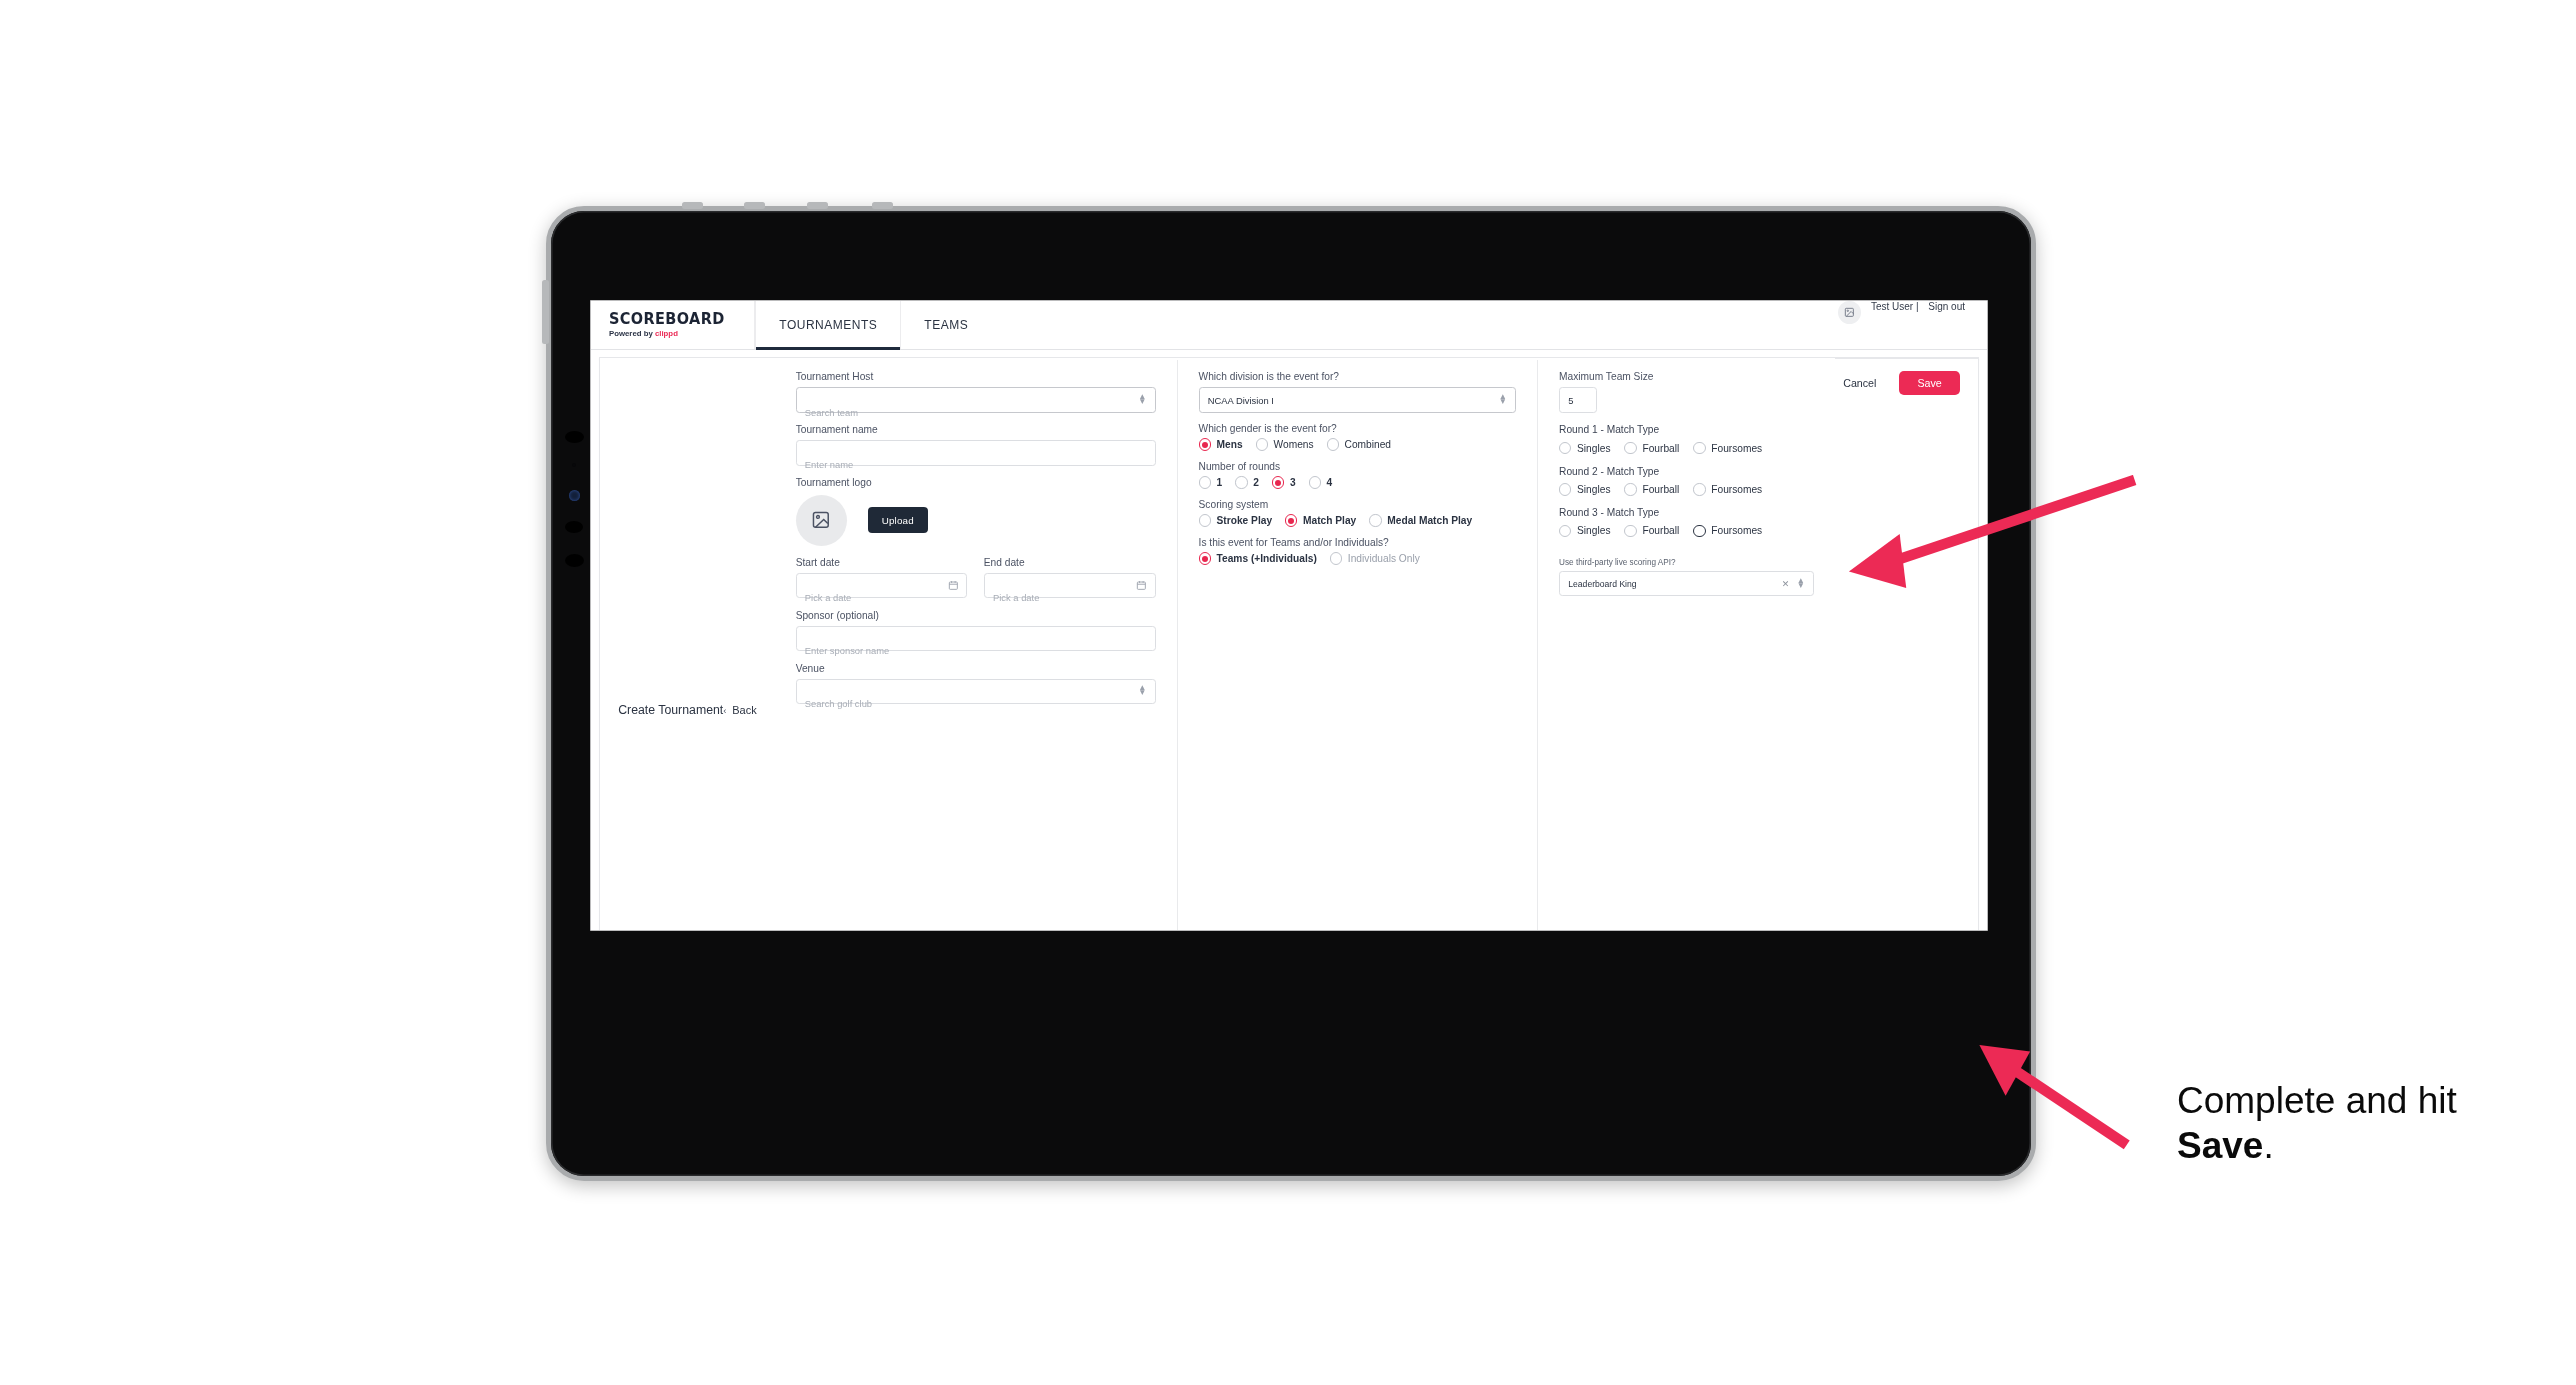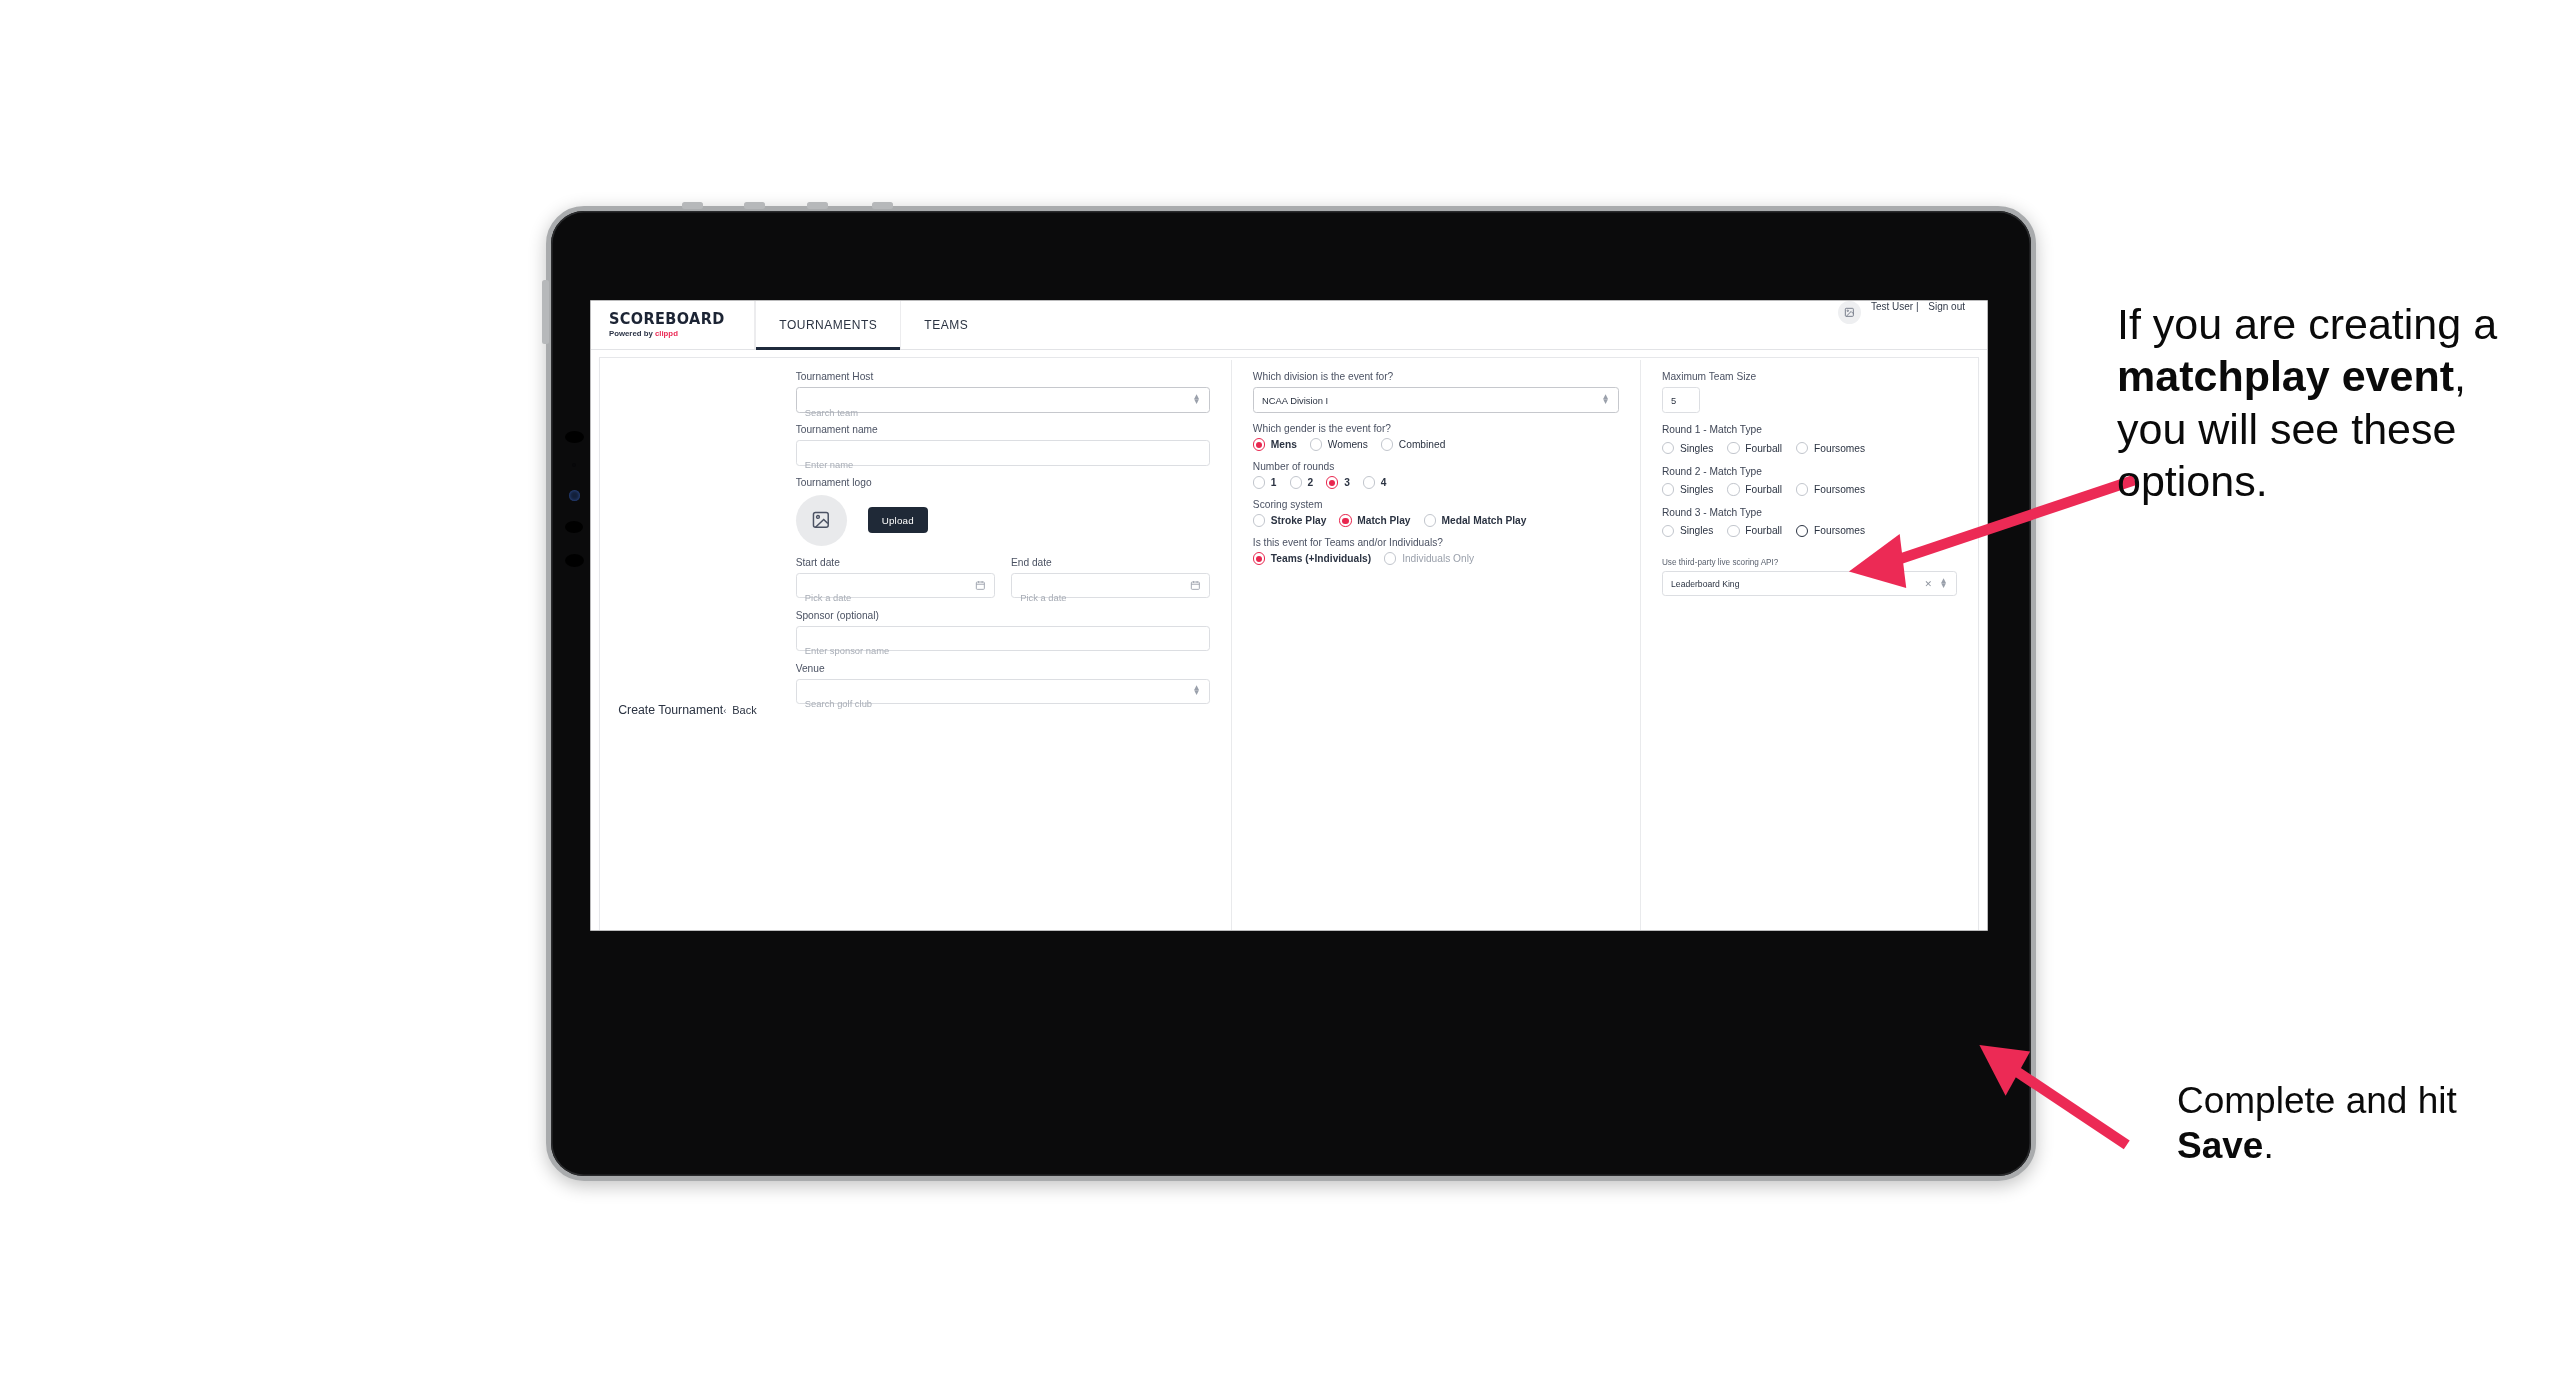--- a/index.html
+++ b/index.html
@@ -473,31 +473,34 @@
               <span class="clearx">✕</span>
               <span class="updown">
                   <i>▲</i>
                   <i>▼</i>
                 </span>
             </span>
           </div>
         </div>
       </div>
 
+      <div class="card-foot">
+        <div class="btn-cancel">Cancel</div>
+        <div class="btn-save">Save</div>
+      </div>
     </div>
   </div>
 
   <svg class="arrow" style="left:1803px; top:475px; width:344px; height:131px;" viewBox="0 0 420 160">
     <path d="M405 6 L 108 106" stroke="#ec2a55" stroke-width="13" fill="none" stroke-linecap="butt"></path>
     <path d="M56 118 L 118 72 L 126 138 Z" fill="#ec2a55"></path>
   </svg>
 
   <svg class="arrow" style="left:1971px; top:1045px; width:246px; height:131px;" viewBox="0 0 300 160">
     <path d="M190 122 L 52 30" stroke="#ec2a55" stroke-width="13" fill="none" stroke-linecap="butt"></path>
     <path d="M10 0 L 72 8 L 42 62 Z" fill="#ec2a55"></path>
   </svg>
 
-  <div class="anno top"><span>If you are creating a </span><b>matchplay event</b><span>, you will see these options.</span></div>
 
   <div class="anno bot"><span>Complete and hit </span><b>Save</b><span>.</span></div>
 
 </div>
 
 
 </body></html>

